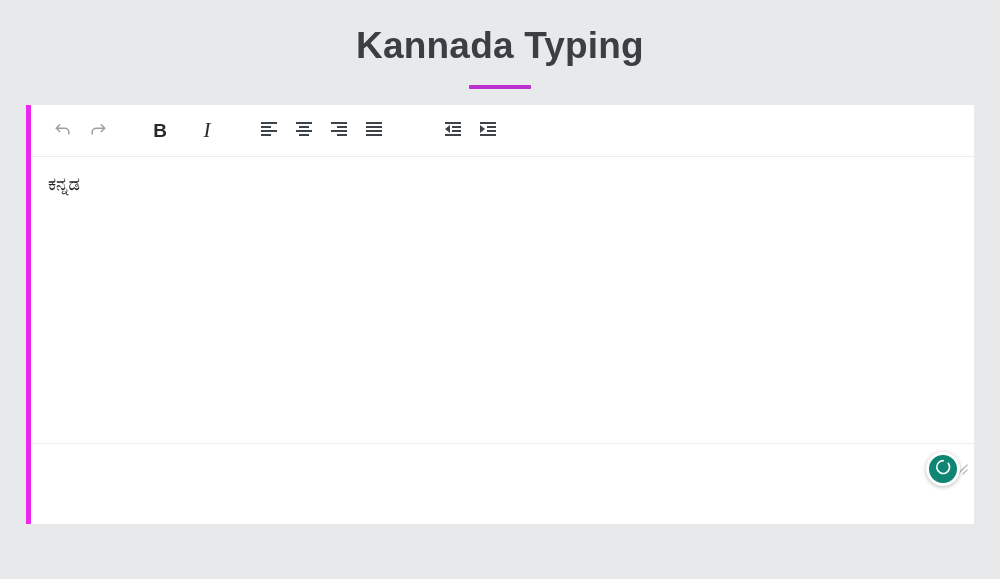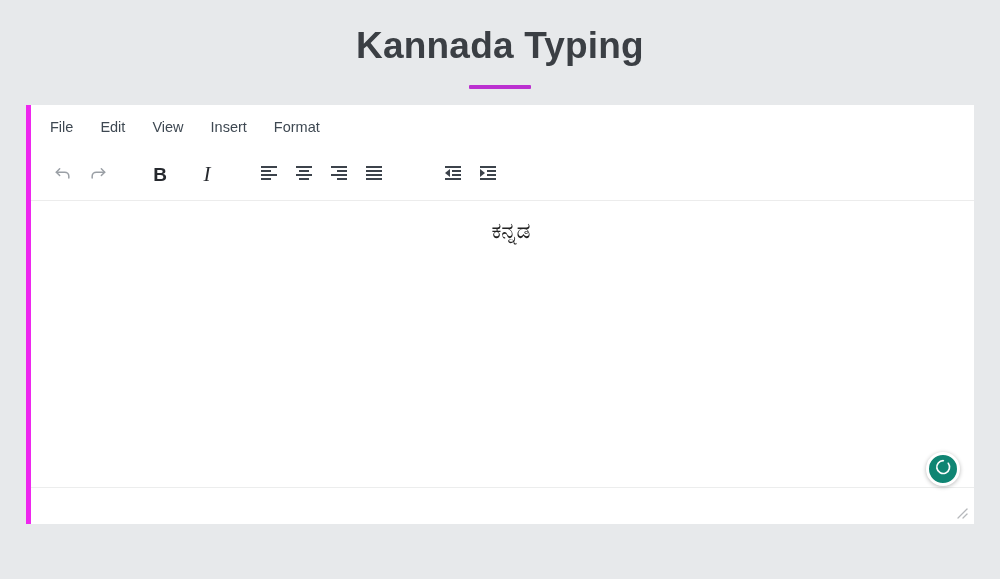--- a/index.html
+++ b/index.html
@@ -106,25 +106,24 @@
   .doc-area {
     position: relative;
     height: 286px;
     padding: 14px 0 0 17px;
     box-sizing: border-box;
     background: #ffffff;
     cursor: text;
     overflow: hidden;
   }
   .doc-text {
-    font-size: 22px;
+    font-size: 18px;
     color: #222222;
     line-height: 1.45;
     font-family: "DejaVu Sans", sans-serif;
-    text-align: center;
   }
 
   
   .statusbar {
     position: relative;
     height: 37px;
     border-top: 1px solid #eceded;
     background: #ffffff;
     box-sizing: border-box;
   }
@@ -159,27 +158,20 @@
 </head>
 <body>
 
 <div class="page-header">
   <h1 class="page-title">Kannada Typing</h1>
   <div class="title-underline"></div>
 </div>
 
 <div class="editor-wrap">
 
-  <div class="menubar">
-    <div class="menu-item">File</div>
-    <div class="menu-item">Edit</div>
-    <div class="menu-item">View</div>
-    <div class="menu-item">Insert</div>
-    <div class="menu-item">Format</div>
-  </div>
 
   <div class="toolbar">
 
     <div class="tool-btn">
       <span>
         <svg width="20" height="20" viewBox="0 0 24 24" fill="none" stroke="#9a9fa5" stroke-width="1.8" stroke-linecap="round" stroke-linejoin="round">
           <path d="M8 7 L4 11 L8 15"></path>
           <path d="M4 11 H14 a5 5 0 0 1 5 5 v2"></path>
         </svg>
       </span>

